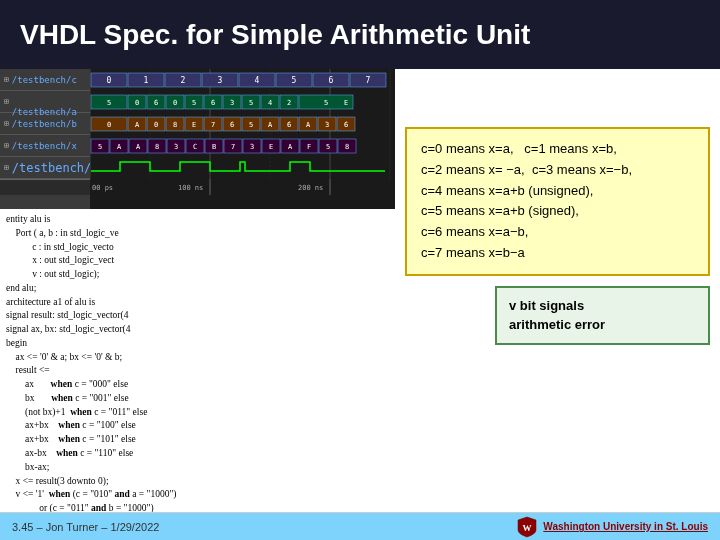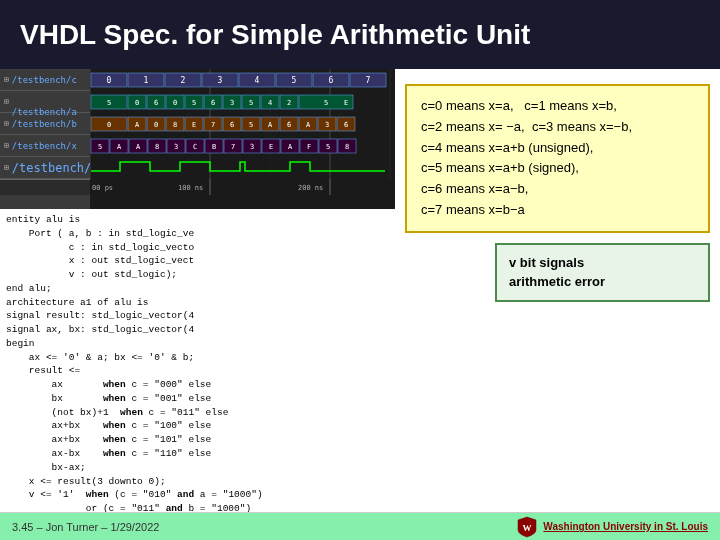--- a/index.html
+++ b/index.html
@@ -80,29 +80,31 @@
       font-family: 'Courier New', monospace;
       font-size: 9.5px;
       padding: 4px 6px;
       height: 345px;
       overflow: hidden;
       line-height: 1.45;
     }
 
     .code-line {
       white-space: pre;
+      font-family: Liberation Serif, serif;
     }
 
     
     #right-panel {
       width: 325px;
       height: 412px;
       padding: 0;
       display: flex;
       flex-direction: column;
+      margin-top: 43px;
     }
 
     
     #info-box {
       background: #ffffc0;
       border: 2px solid #c8a000;
       margin: 15px 10px 5px 10px;
       padding: 10px 14px;
       font-size: 13px;
       line-height: 1.6;
@@ -119,21 +121,21 @@
       font-weight: bold;
     }
 
     
     #footer {
       position: absolute;
       bottom: 0;
       left: 0;
       width: 720px;
       height: 28px;
-      background: #86efac;
+      background: #7dd3fc;
       display: flex;
       align-items: center;
       justify-content: space-between;
       padding: 0 12px;
       border-top: 1px solid #ccc;
     }
 
     #footer-text {
       font-size: 11px;
       color: #333;

